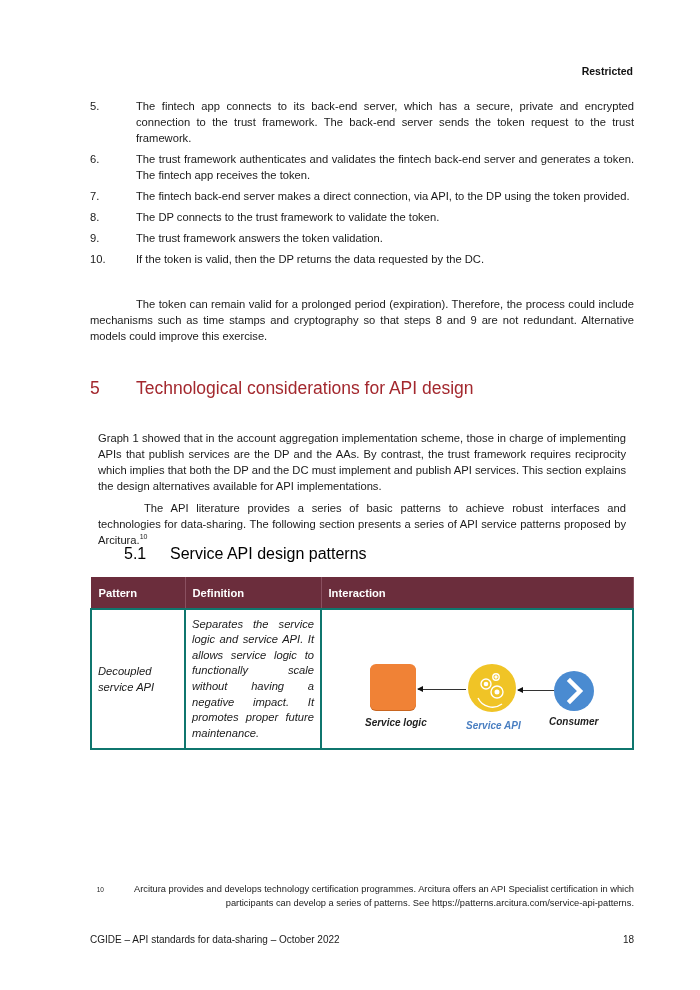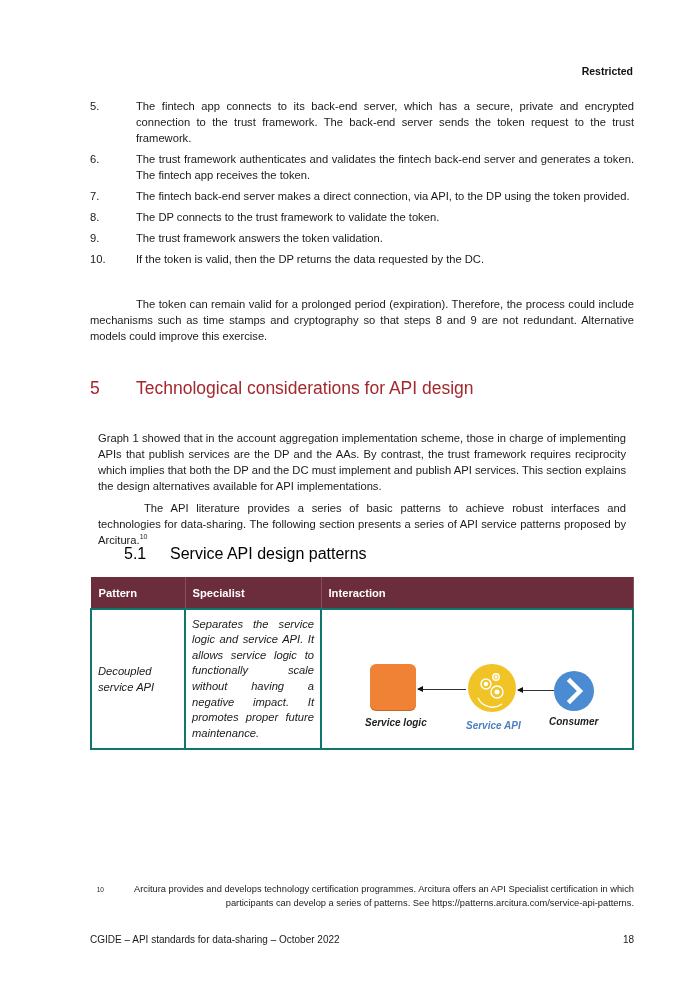--- a/index.html
+++ b/index.html
@@ -131,21 +131,21 @@
 
   <div class="h2">
     <span class="n">5.1</span>
     <span>Service API design patterns</span>
   </div>
 
   <table class="pt">
     <thead>
       <tr>
         <th style="width:79px">Pattern</th>
-        <th style="width:121px">Specialist</th>
+        <th style="width:121px">Definition</th>
         <th>Interaction</th>
       </tr>
     </thead>
     <tbody>
       <tr>
         <td class="pattern">Decoupled service API</td>
         <td class="def">Separates the service logic and service API. It allows service logic to functionally scale without having a negative impact. It promotes proper future maintenance.</td>
         <td class="inter">
           <div class="diagram">
             <div class="box-logic"></div>

